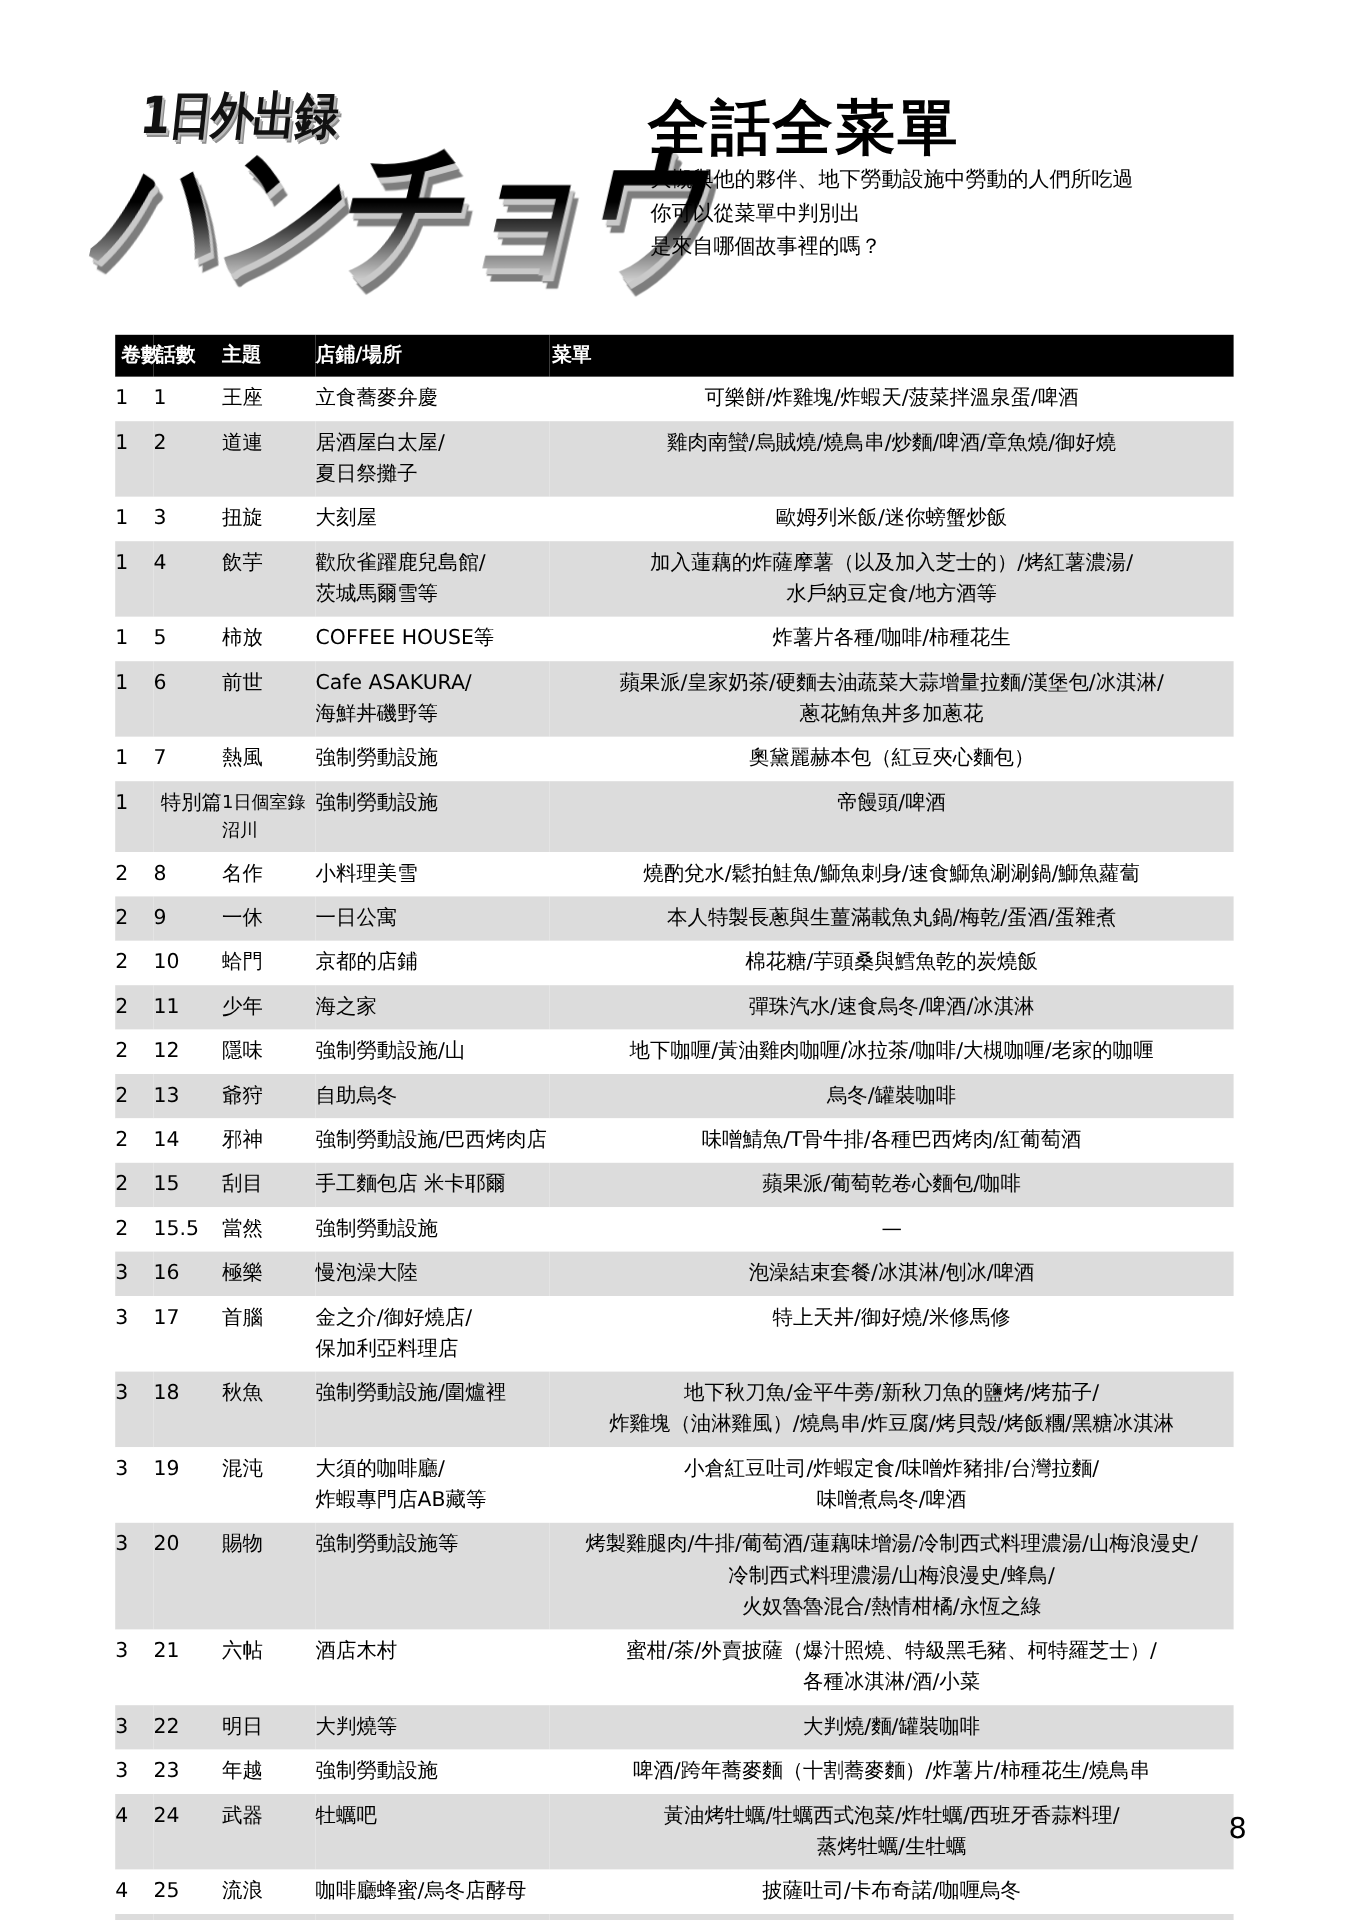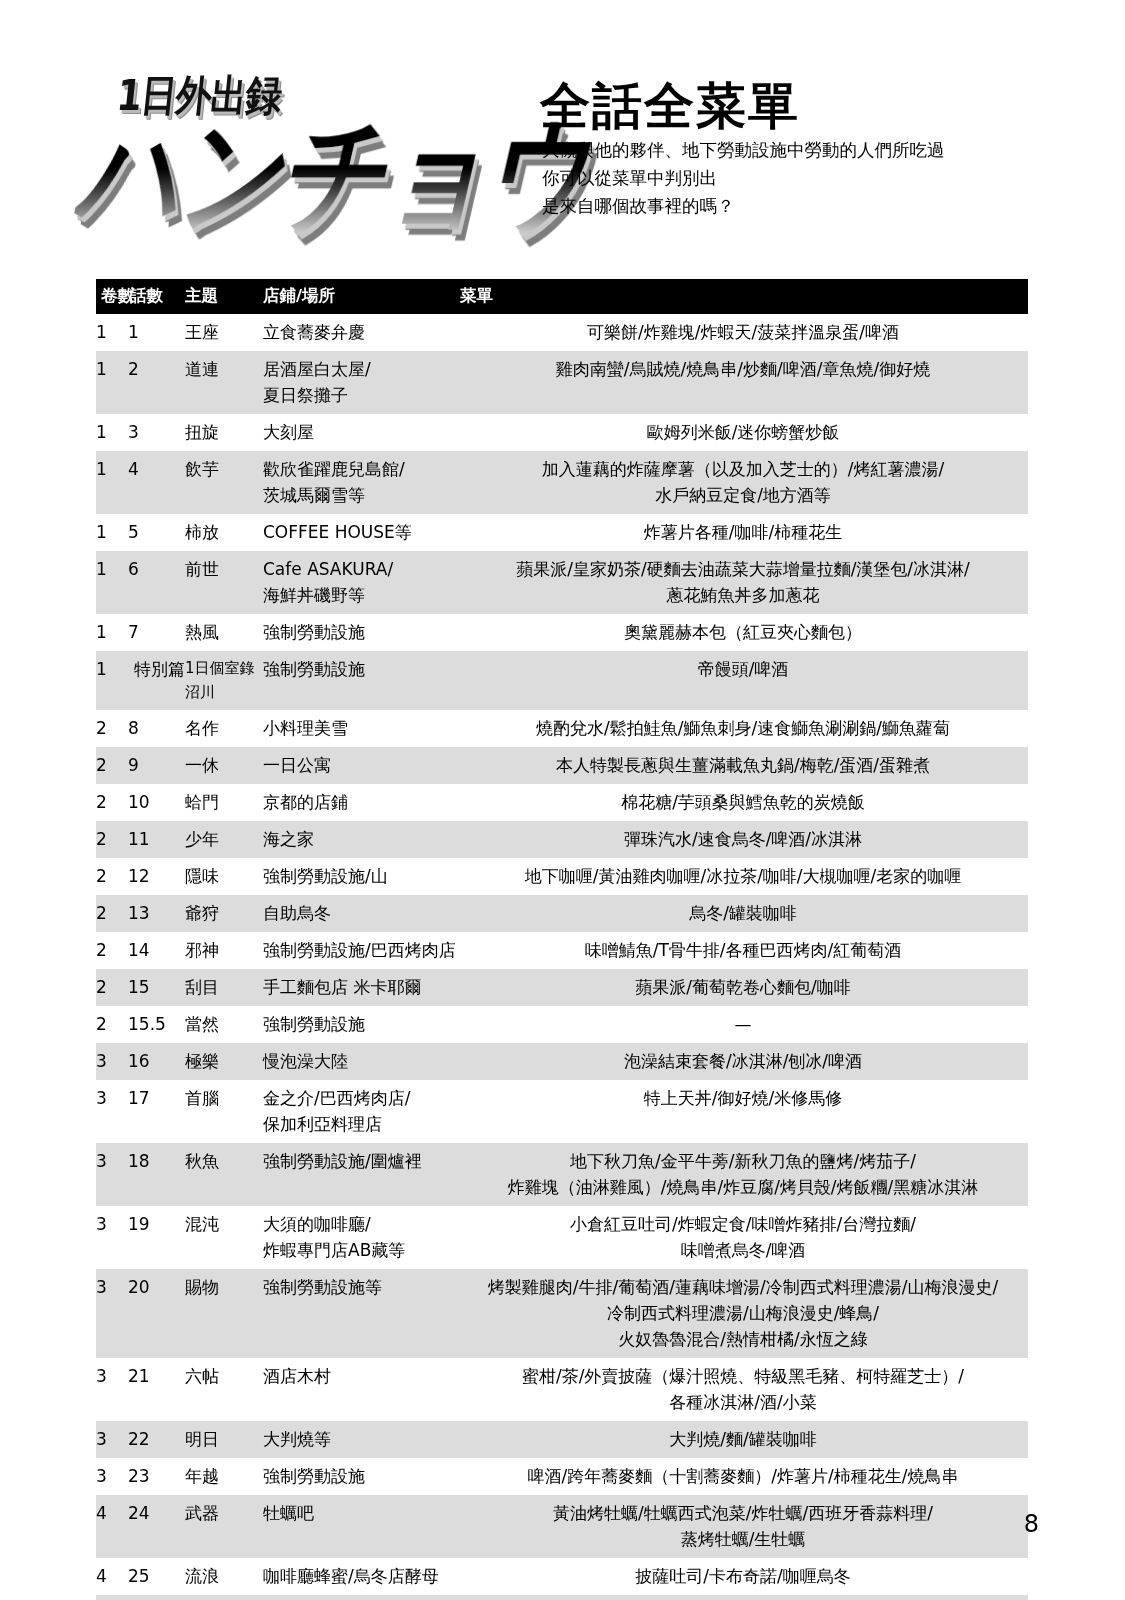--- a/index.html
+++ b/index.html
@@ -513,21 +513,21 @@
         <td class="cell-vol">
           <span class="line">3</span>
         </td>
         <td class="cell-ep">
           <span class="line">17</span>
         </td>
         <td class="cell-theme">
           <span class="line">首腦</span>
         </td>
         <td class="cell-shop">
-          <span class="line">金之介/巴西烤肉店/</span>
+          <span class="line">金之介/御好燒店/</span>
           <span class="line">保加利亞料理店</span>
         </td>
         <td class="cell-menu">
           <span class="line">特上天丼/御好燒/米修馬修</span>
         </td>
       </tr>
       <tr class="stripe">
         <td class="cell-vol">
           <span class="line">3</span>
         </td>

